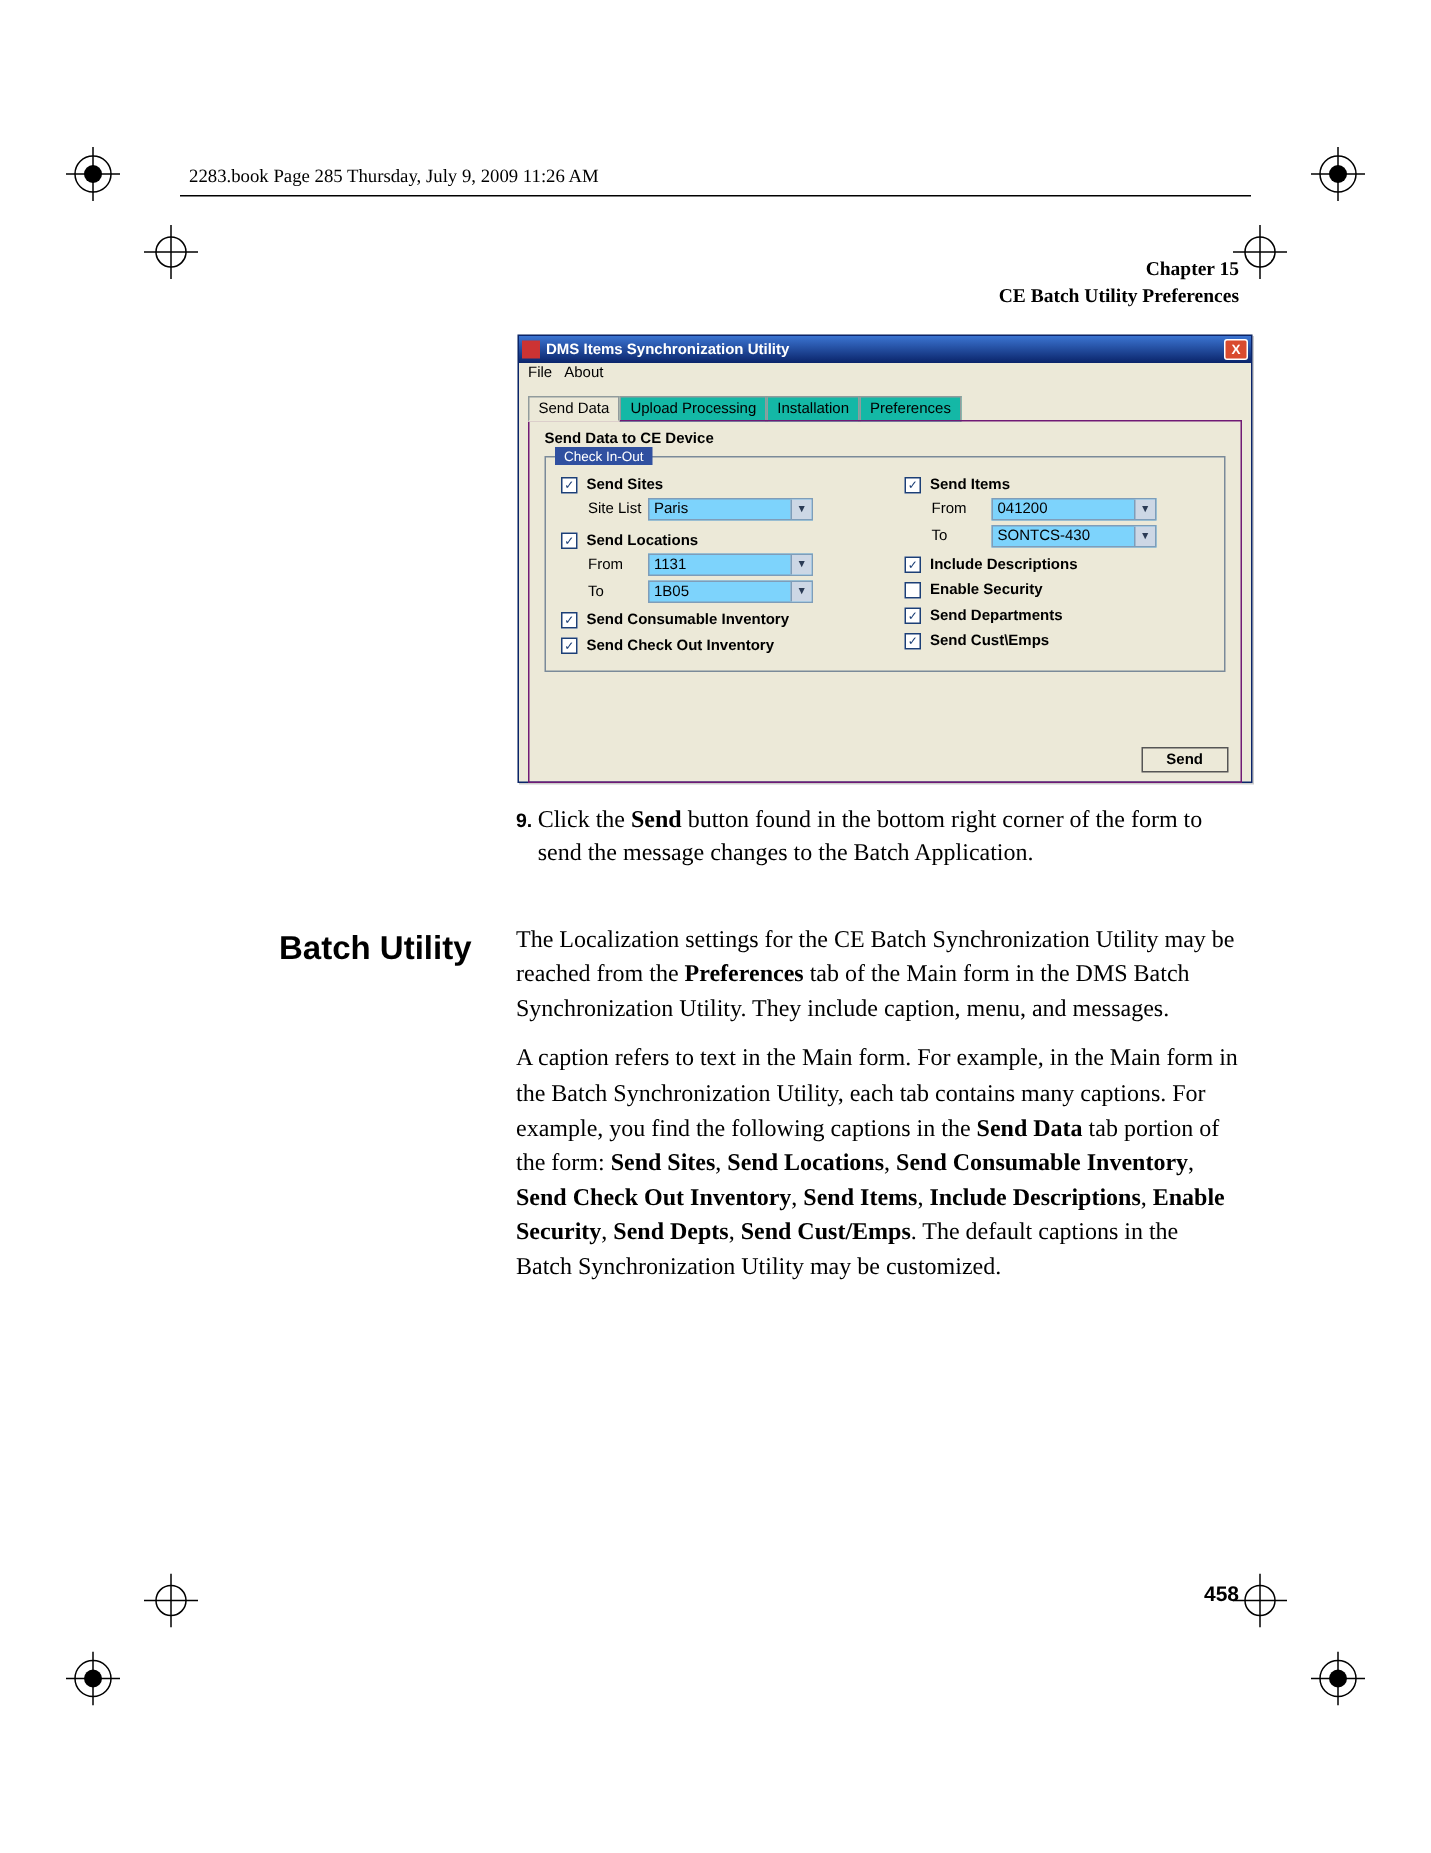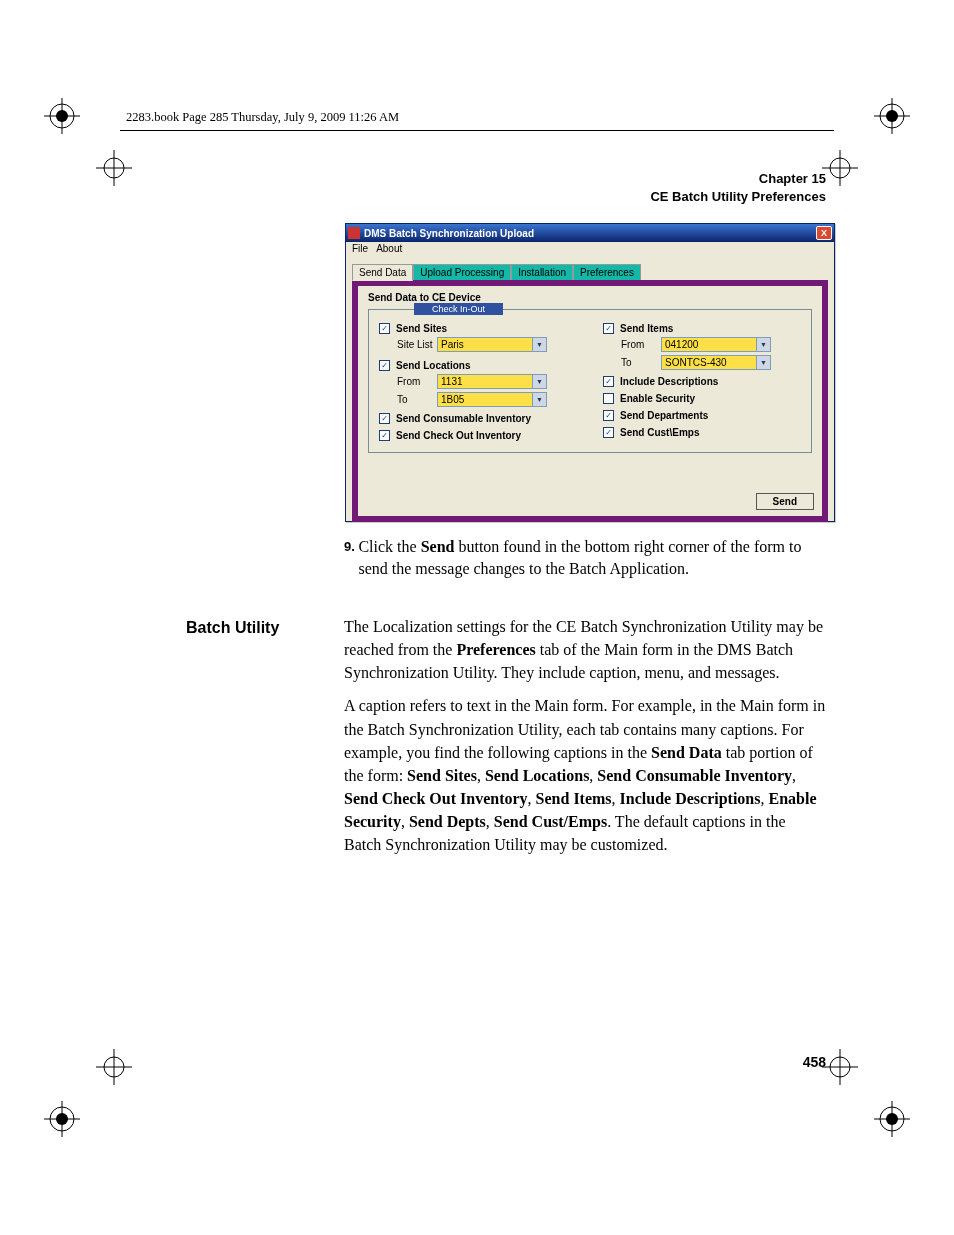--- a/index.html
+++ b/index.html
@@ -34,21 +34,21 @@
     top: 110px;
     left: 126px;
     font-size: 12.5px;
   }
 
   .chapter-header {
     position: absolute;
     top: 170px;
     right: 128px;
     text-align: right;
-    font-family: Liberation Sans, sans-serif;
+    font-family: Liberation Serif, serif;
     font-size: 13px;
     font-weight: bold;
     line-height: 1.35;
   }
 
   
   .app-window {
     position: absolute;
     top: 223px;
     left: 345px;
@@ -105,54 +105,53 @@
     position: relative;
     top: 1px;
   }
   .tab.active {
     background: #ece9d8;
     border-bottom: 1px solid #ece9d8;
     z-index: 2;
   }
   .tabpanel {
     margin: 0 6px 6px 6px;
-    border: 6px solid #701a75;
+    border: 1px solid #701a75;
     height: calc(100% - 55px);
     padding: 6px 10px;
     position: relative;
   }
   .panel-title {
     font-size: 10px;
     font-weight: bold;
     margin-bottom: 6px;
   }
   .groupbox {
     border: 1px solid #7a8a99;
     position: relative;
     padding: 10px 10px 8px 10px;
   }
   .groupbox > legend {
     position: absolute;
     top: -7px; left: 6px;
     background: #3050a0;
     color: #fff;
     font-size: 9px;
-    padding: 1px 18px;
-    margin-left: 39px;
+    padding: 1px 6px;
   }
   .cols { display:flex; gap: 26px; }
   .col { flex:1; font-size: 10px; }
   .row { display:flex; align-items:center; margin: 3px 0; }
   .row .lbl { width: 58px; font-weight: bold; }
   .row .lbl.sub { font-weight: normal; padding-left: 18px; width: 58px; }
   .chk { width: 11px; height: 11px; border:1px solid #1c3f76; margin-right: 6px; display:inline-flex; align-items:center; justify-content:center; font-size:8px; background:#fff; }
   .chk.checked::after { content:"✓"; font-size:8px; color:#1c3f76; line-height:1; }
   .combo {
     border: 1px solid #7f9db9;
-    background: #fde047;
+    background: #7dd3fc;
     height: 15px;
     width: 110px;
     display:flex; align-items:center;
     font-size: 10px;
     padding-left: 3px;
   }
   .combo .arrow {
     margin-left:auto;
     width: 14px; height: 13px;
     background: #cdd7e5;
@@ -193,21 +192,21 @@
   .section {
     display:flex;
     margin-top: 34px;
     font-size: 16px;
     line-height: 1.45;
   }
   .section .side {
     width: 158px;
     font-family: Arial, Helvetica, sans-serif;
     font-weight: bold;
-    font-size: 16px;
+    font-size: 22px;
     padding-top: 1px;
   }
   .section .content { flex:1; }
   .subhead {
     font-family: Arial, Helvetica, sans-serif;
     font-weight: bold;
     font-size: 17px;
     margin: 30px 0 18px 0;
   }
   .para { margin-bottom: 10px; }
@@ -274,21 +273,21 @@
 <div class="book-header">2283.book  Page 285  Thursday, July 9, 2009  11:26 AM</div>
 
 <div class="chapter-header">
   <div>Chapter 15</div>
   <div>CE Batch Utility Preferences</div>
 </div>
 
 <div class="app-window">
   <div class="titlebar">
     <span class="icon"></span>
-    <span>DMS Batch Synchronization Upload</span>
+    <span>DMS Items Synchronization Utility</span>
     <span class="close">X</span>
   </div>
   <div class="menubar">
     <span>File</span>
     <span>About</span>
   </div>
   <div class="tabstrip">
     <div class="tab active">Send Data</div>
     <div class="tab">Upload Processing</div>
     <div class="tab">Installation</div>

